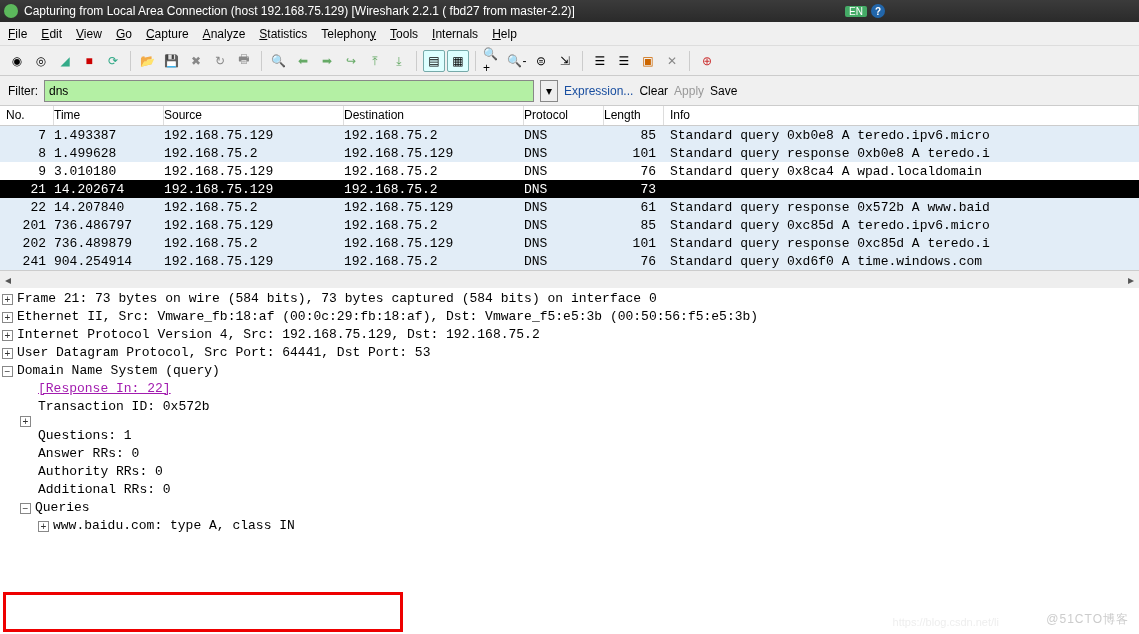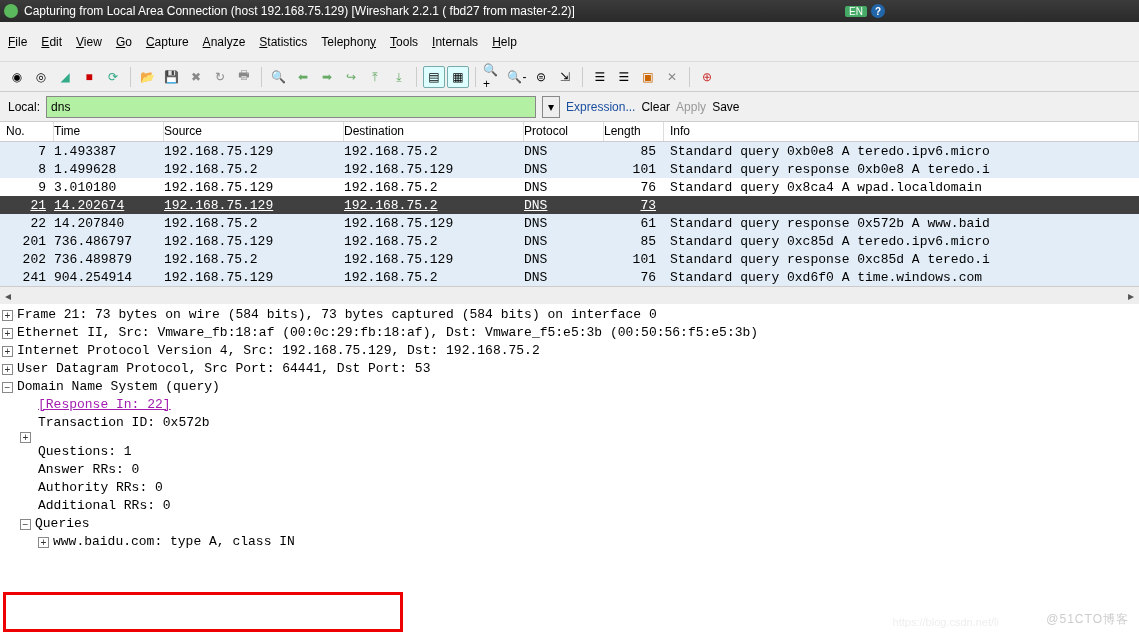--- a/index.html
+++ b/index.html
@@ -2,21 +2,21 @@
 <html><head>
 <meta charset="utf-8">
 <style>
 * { margin:0; padding:0; box-sizing:border-box; }
 body { font-family: "Segoe UI", Tahoma, sans-serif; font-size:12px; background:#fff; color:#000; width:1139px; height:634px; overflow:hidden; position:relative; }
 .titlebar { background: linear-gradient(#3b3b3b,#2a2a2a); color:#fff; height:22px; display:flex; align-items:center; padding:0 4px; font-size:12px; }
 .titlebar .logo { width:14px; height:14px; border-radius:50%; background:#5cb85c; margin-right:6px; flex-shrink:0; }
 .titlebar .lang { margin-left:auto; display:flex; align-items:center; gap:4px; position:relative; right:250px;}
 .titlebar .lang span { background:#4a6; padding:0 4px; border-radius:2px; font-size:10px; }
 .titlebar .lang .q { width:14px; height:14px; border-radius:50%; background:#26a; display:inline-flex; align-items:center; justify-content:center; font-weight:bold; font-size:10px; }
-.menubar { background:#f0f0f0; height:40px; display:flex; align-items:center; padding:0 8px; gap:14px; border-bottom:1px solid #ddd; }
+.menubar { background:#f0f0f0; height:24px; display:flex; align-items:center; padding:0 8px; gap:14px; border-bottom:1px solid #ddd; }
 .menubar span { cursor:default; }
 .menubar span u { text-decoration:underline; }
 .toolbar { background:#f0f0f0; height:30px; display:flex; align-items:center; padding:0 6px; gap:2px; border-bottom:1px solid #ccc; }
 .tbtn { width:22px; height:22px; display:inline-flex; align-items:center; justify-content:center; border:1px solid transparent; border-radius:2px; }
 .tbtn.active { border:1px solid #7aa; background:#dff; }
 .sep { width:1px; height:20px; background:#ccc; margin:0 4px; }
 .filterbar { background:#f0f0f0; height:30px; display:flex; align-items:center; padding:0 8px; gap:6px; border-bottom:1px solid #ccc; }
 .filterbar .lbl { color:#000; }
 .filterbar .inp { flex:0 0 490px; height:22px; background:#b4f0a4; border:1px solid #888; padding:0 4px; font-family:inherit; font-size:12px;}
 .filterbar .dd { width:18px; height:22px; border:1px solid #888; background:#eee; display:flex; align-items:center; justify-content:center; }
@@ -28,21 +28,21 @@
 .col-time { width:110px; }
 .col-src { width:180px; }
 .col-dst { width:180px; }
 .col-proto { width:80px; }
 .col-len { width:60px; text-align:right; padding-right:8px;}
 .col-info { flex:1; padding-left:6px;}
 .headers > div { border-right:1px solid #ddd; padding-top:2px; color:#000;}
 .rows { font-family: Consolas, "Courier New", monospace; font-size:13px; }
 .row { display:flex; height:18px; align-items:center; }
 .row.blue { background:#e2edf7; }
-.row.sel { background:#404040; color:#fff;text-decoration:underline; }
+.row.sel { background:#000000; color:#fff; }
 .hscroll { height:18px; background:#eee; border-top:1px solid #ccc; display:flex; align-items:center; }
 .hscroll .tri { width:16px; text-align:center; color:#555;}
 .details { font-family: Consolas, "Courier New", monospace; font-size:13px; padding:2px 0 2px 2px; line-height:18px; overflow:hidden;}
 .details .ln { white-space:pre; display:flex; align-items:center;}
 .details .exp { display:inline-block; width:11px; height:11px; border:1px solid #888; text-align:center; line-height:9px; font-size:10px; margin-right:4px; color:#333; font-family:sans-serif; flex-shrink:0;}
 .details .sp1 { display:inline-block; width:18px; }
 .details .sp2 { display:inline-block; width:36px; }
 .details a { color:#a21caf; text-decoration:underline; }
 .redbox { position:absolute; border:3px solid #e00; pointer-events:none; left:3px; width:400px; top:592px; height:40px;}
 .watermark { position:absolute; right:10px; bottom:6px; color:#ccc; font-size:12px; letter-spacing:1px;}
@@ -104,21 +104,21 @@
   <span class="sep"></span>
   <span class="tbtn">☰</span>
   <span class="tbtn">☰</span>
   <span class="tbtn" style="color:#c60">▣</span>
   <span class="tbtn" style="color:#888">✕</span>
   <span class="sep"></span>
   <span class="tbtn" style="color:#c33">⊕</span>
 </div>
 
 <div class="filterbar">
-  <span class="lbl">Local:</span>
+  <span class="lbl">Filter:</span>
   <input class="inp" value="dns" style="">
   <span class="dd">▾</span>
   <span class="link">Expression...</span>
   <span>Clear</span>
   <span class="disabled">Apply</span>
   <span>Save</span>
 </div>
 
 <div class="headers">
   <div class="col-no" style="text-align:left">No.</div>

